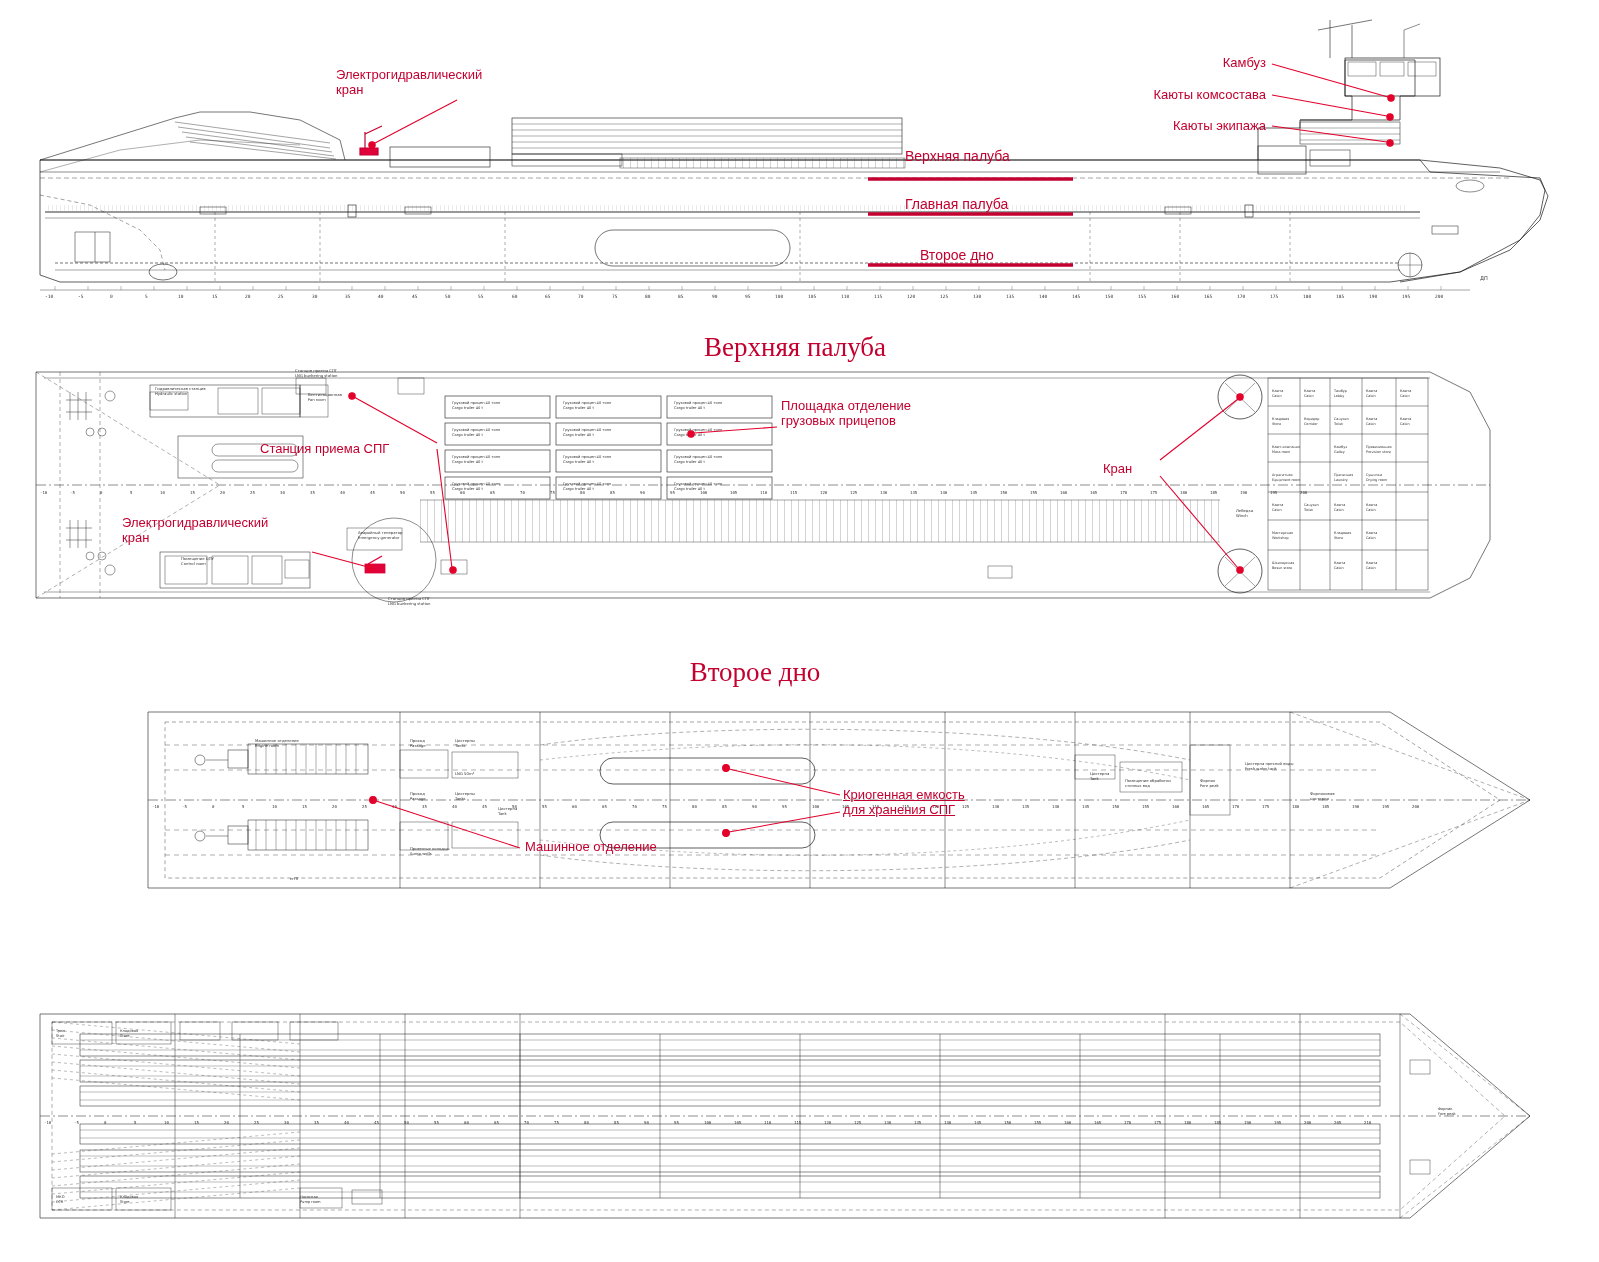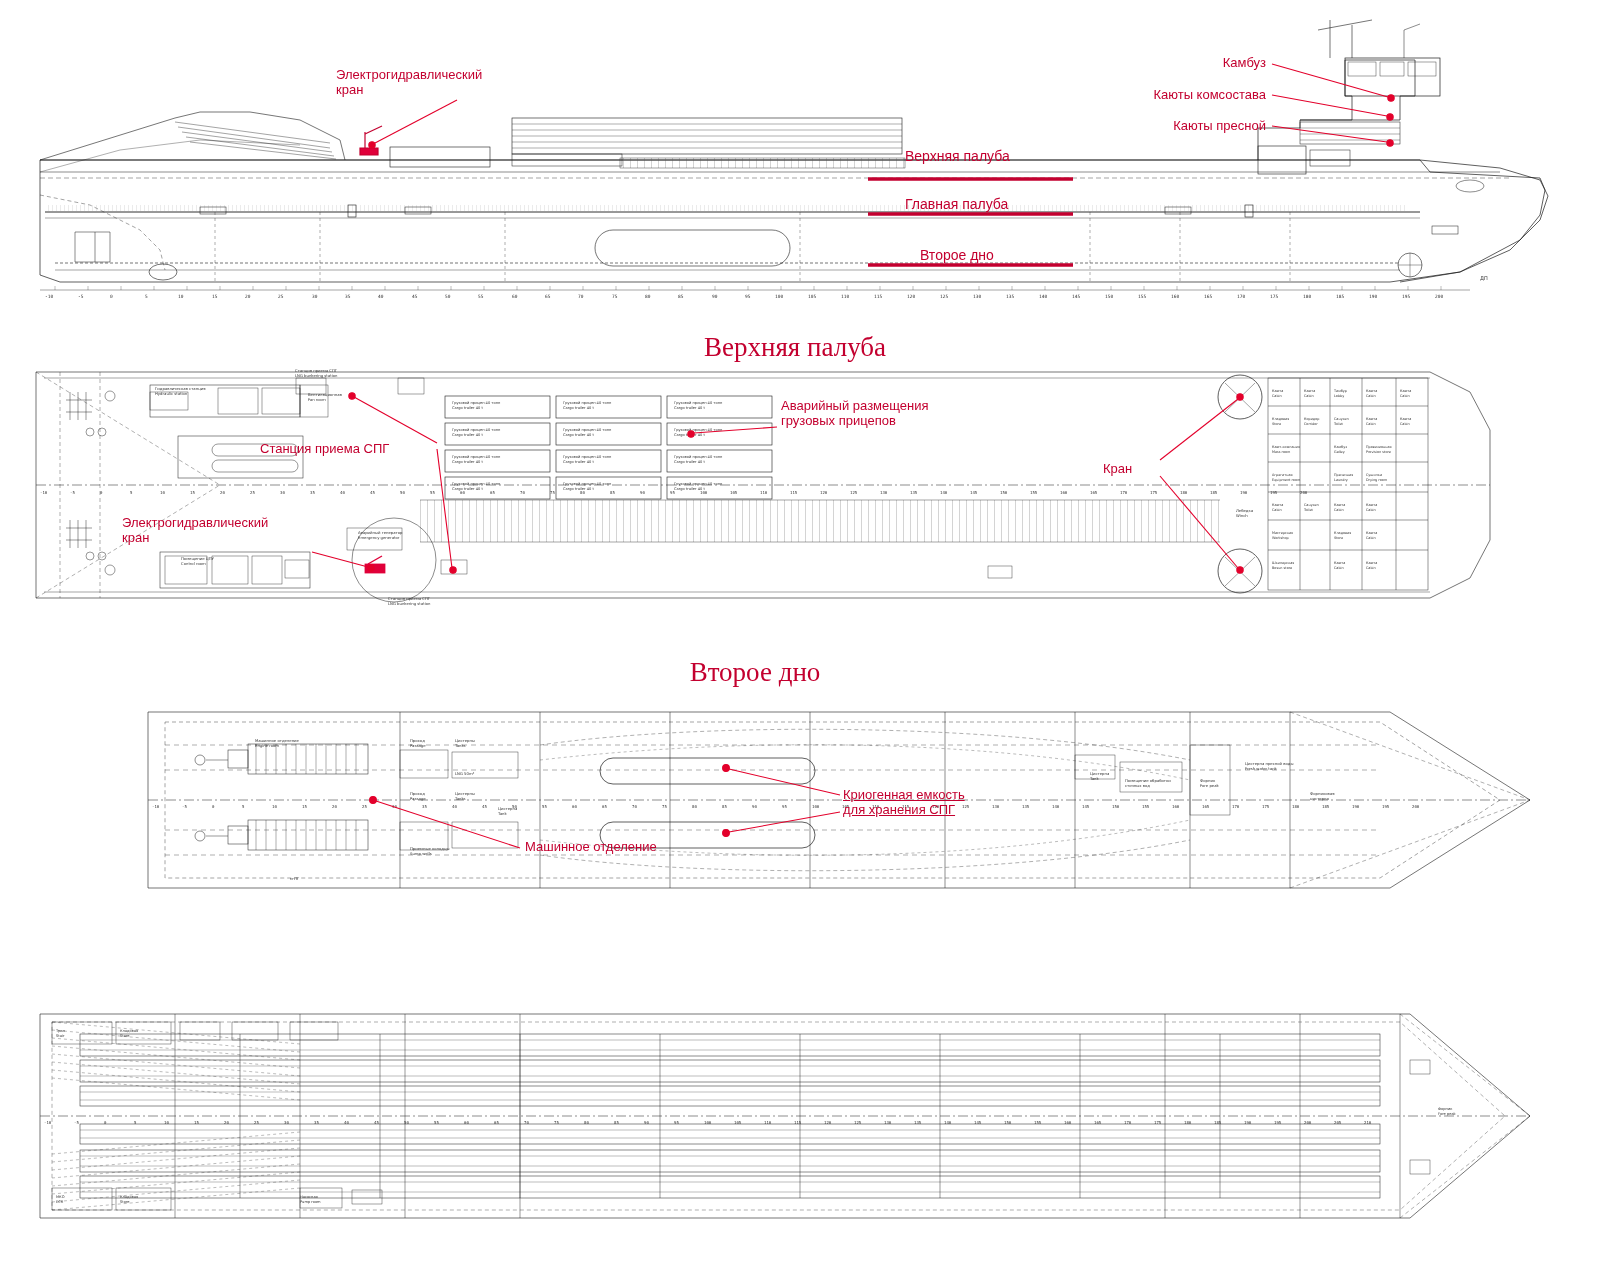--- a/index.html
+++ b/index.html
@@ -832,24 +832,24 @@
   <div class="section-title" style="left:755px; top:657px; font-size:27px;">Второе дно</div>
 
   <div class="deck-line-label" style="left:905px; top:148px;">Верхняя палуба</div>
   <div class="deck-line-label" style="left:905px; top:196px;">Главная палуба</div>
   <div class="deck-line-label" style="left:920px; top:247px;">Второе дно</div>
 
   <div class="callout-label" style="left:336px; top:67px; width:215px;">Электрогидравлический
 кран</div>
   <div class="callout-label right" style="left:1130px; top:55px; width:136px;">Камбуз</div>
   <div class="callout-label right" style="left:1097px; top:87px; width:169px;">Каюты комсостава</div>
-  <div class="callout-label right" style="left:1104px; top:118px; width:162px;">Каюты пресной</div>
+  <div class="callout-label right" style="left:1104px; top:118px; width:162px;">Каюты экипажа</div>
 
   <div class="callout-label" style="left:260px; top:441px; width:180px;">Станция приема СПГ</div>
-  <div class="callout-label" style="left:781px; top:398px; width:210px;">Аварийный размещения
+  <div class="callout-label" style="left:781px; top:398px; width:210px;">Площадка отделение
 грузовых прицепов</div>
   <div class="callout-label" style="left:1103px; top:461px; width:60px;">Кран</div>
   <div class="callout-label" style="left:122px; top:515px; width:210px;">Электрогидравлический
 кран</div>
 
   <div class="callout-label" style="left:843px; top:787px; width:200px;text-decoration:underline;">Криогенная емкость
 для хранения СПГ</div>
   <div class="callout-label" style="left:525px; top:839px; width:200px;">Машинное отделение</div>
 
 </div>

